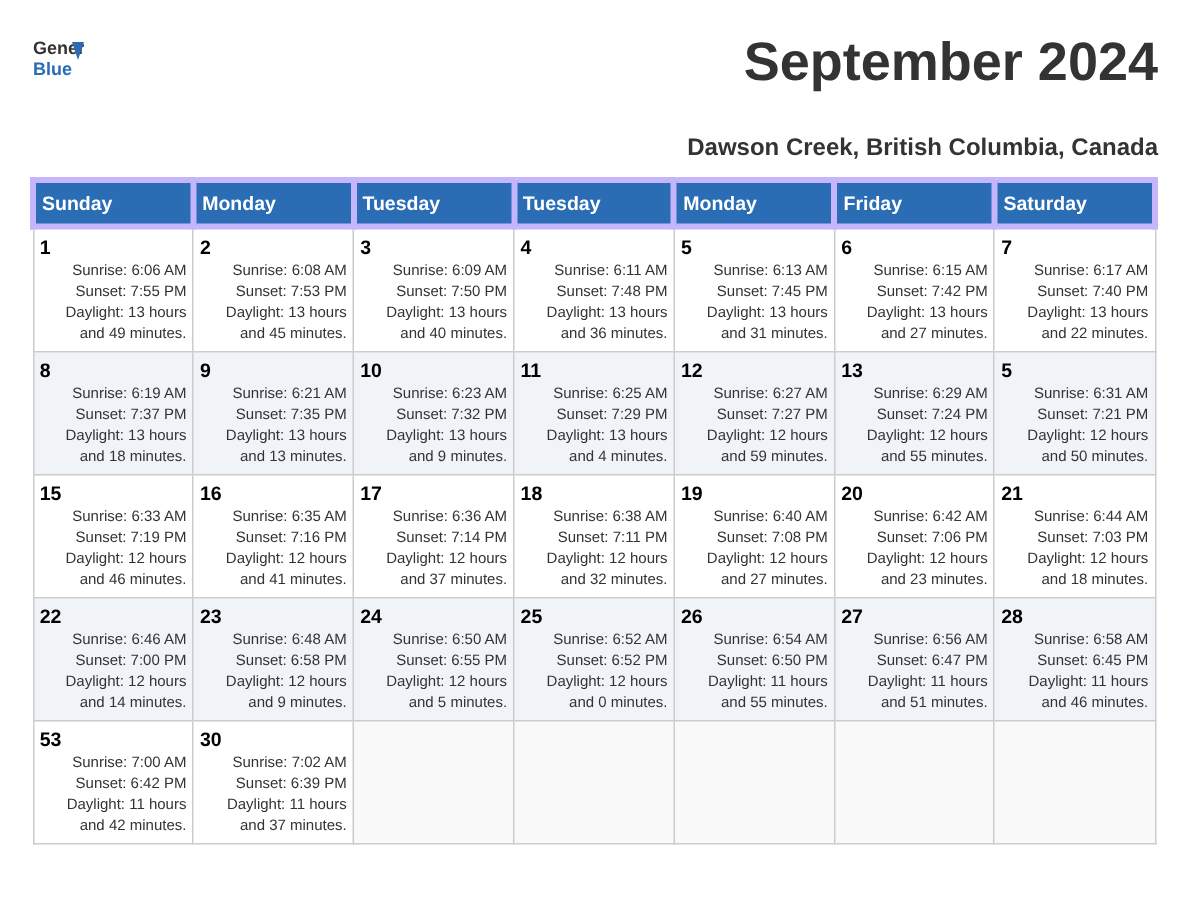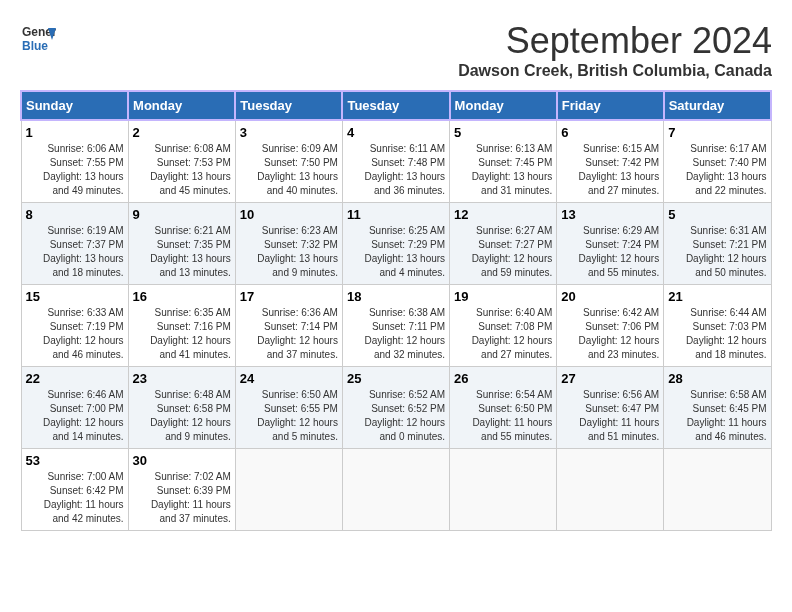--- a/index.html
+++ b/index.html
@@ -23,40 +23,41 @@
     }
     .logo-icon {
       width: 36px;
       height: 36px;
     }
     .title-section {
       text-align: right;
     }
     .month-title {
       font-size: 36px;
-      font-weight: normal;
+      font-weight: bold;
       color: #333;
     }
     .location-title {
       font-size: 16px;
       color: #333;
       font-weight: bold;
+      margin-top: 28px;
     }
     .calendar-table {
       width: 100%;
       border-collapse: collapse;
       font-size: 11px;
     }
     .calendar-table th {
       background-color: #2a6db5;
       color: white;
       padding: 6px 4px;
       text-align: left;
       font-size: 13px;
-      border: 2px solid #c4b5fd;
+      border: 4px solid #c4b5fd;
     }
     .calendar-table td {
       border: 1px solid #ccc;
       vertical-align: top;
       padding: 4px;
       height: 80px;
       width: 108px;
     }
     .calendar-table tr:nth-child(even) td {
       background-color: #f0f4f8;

